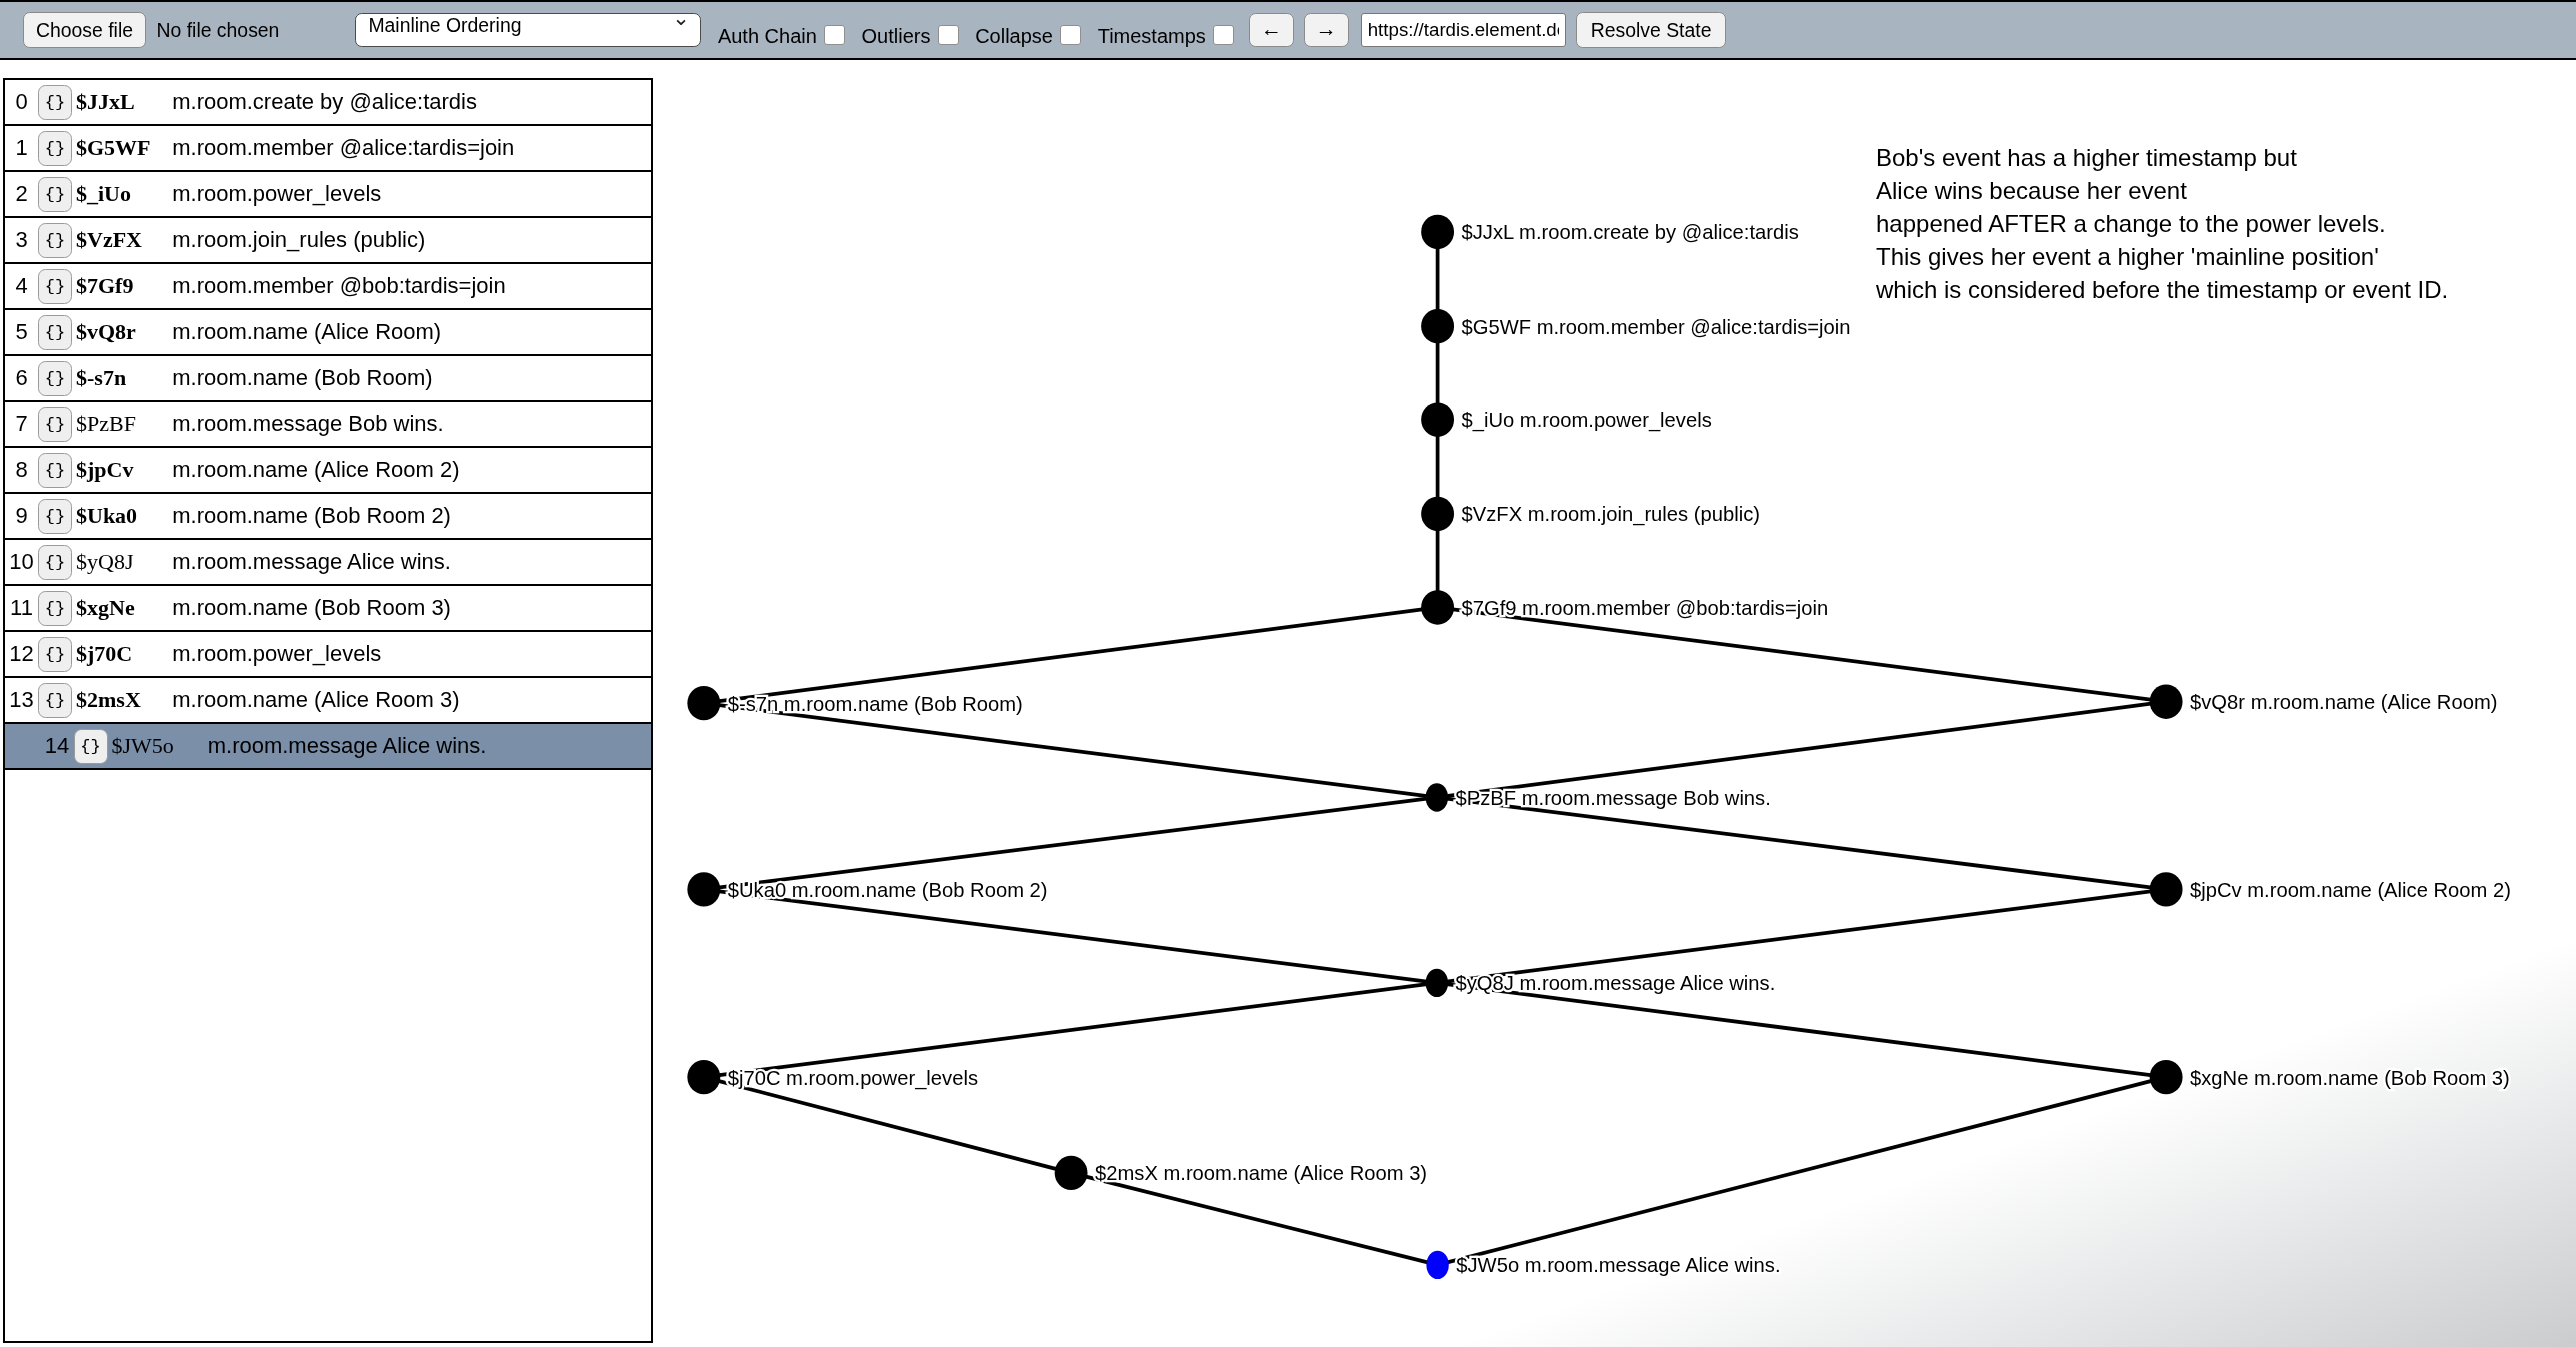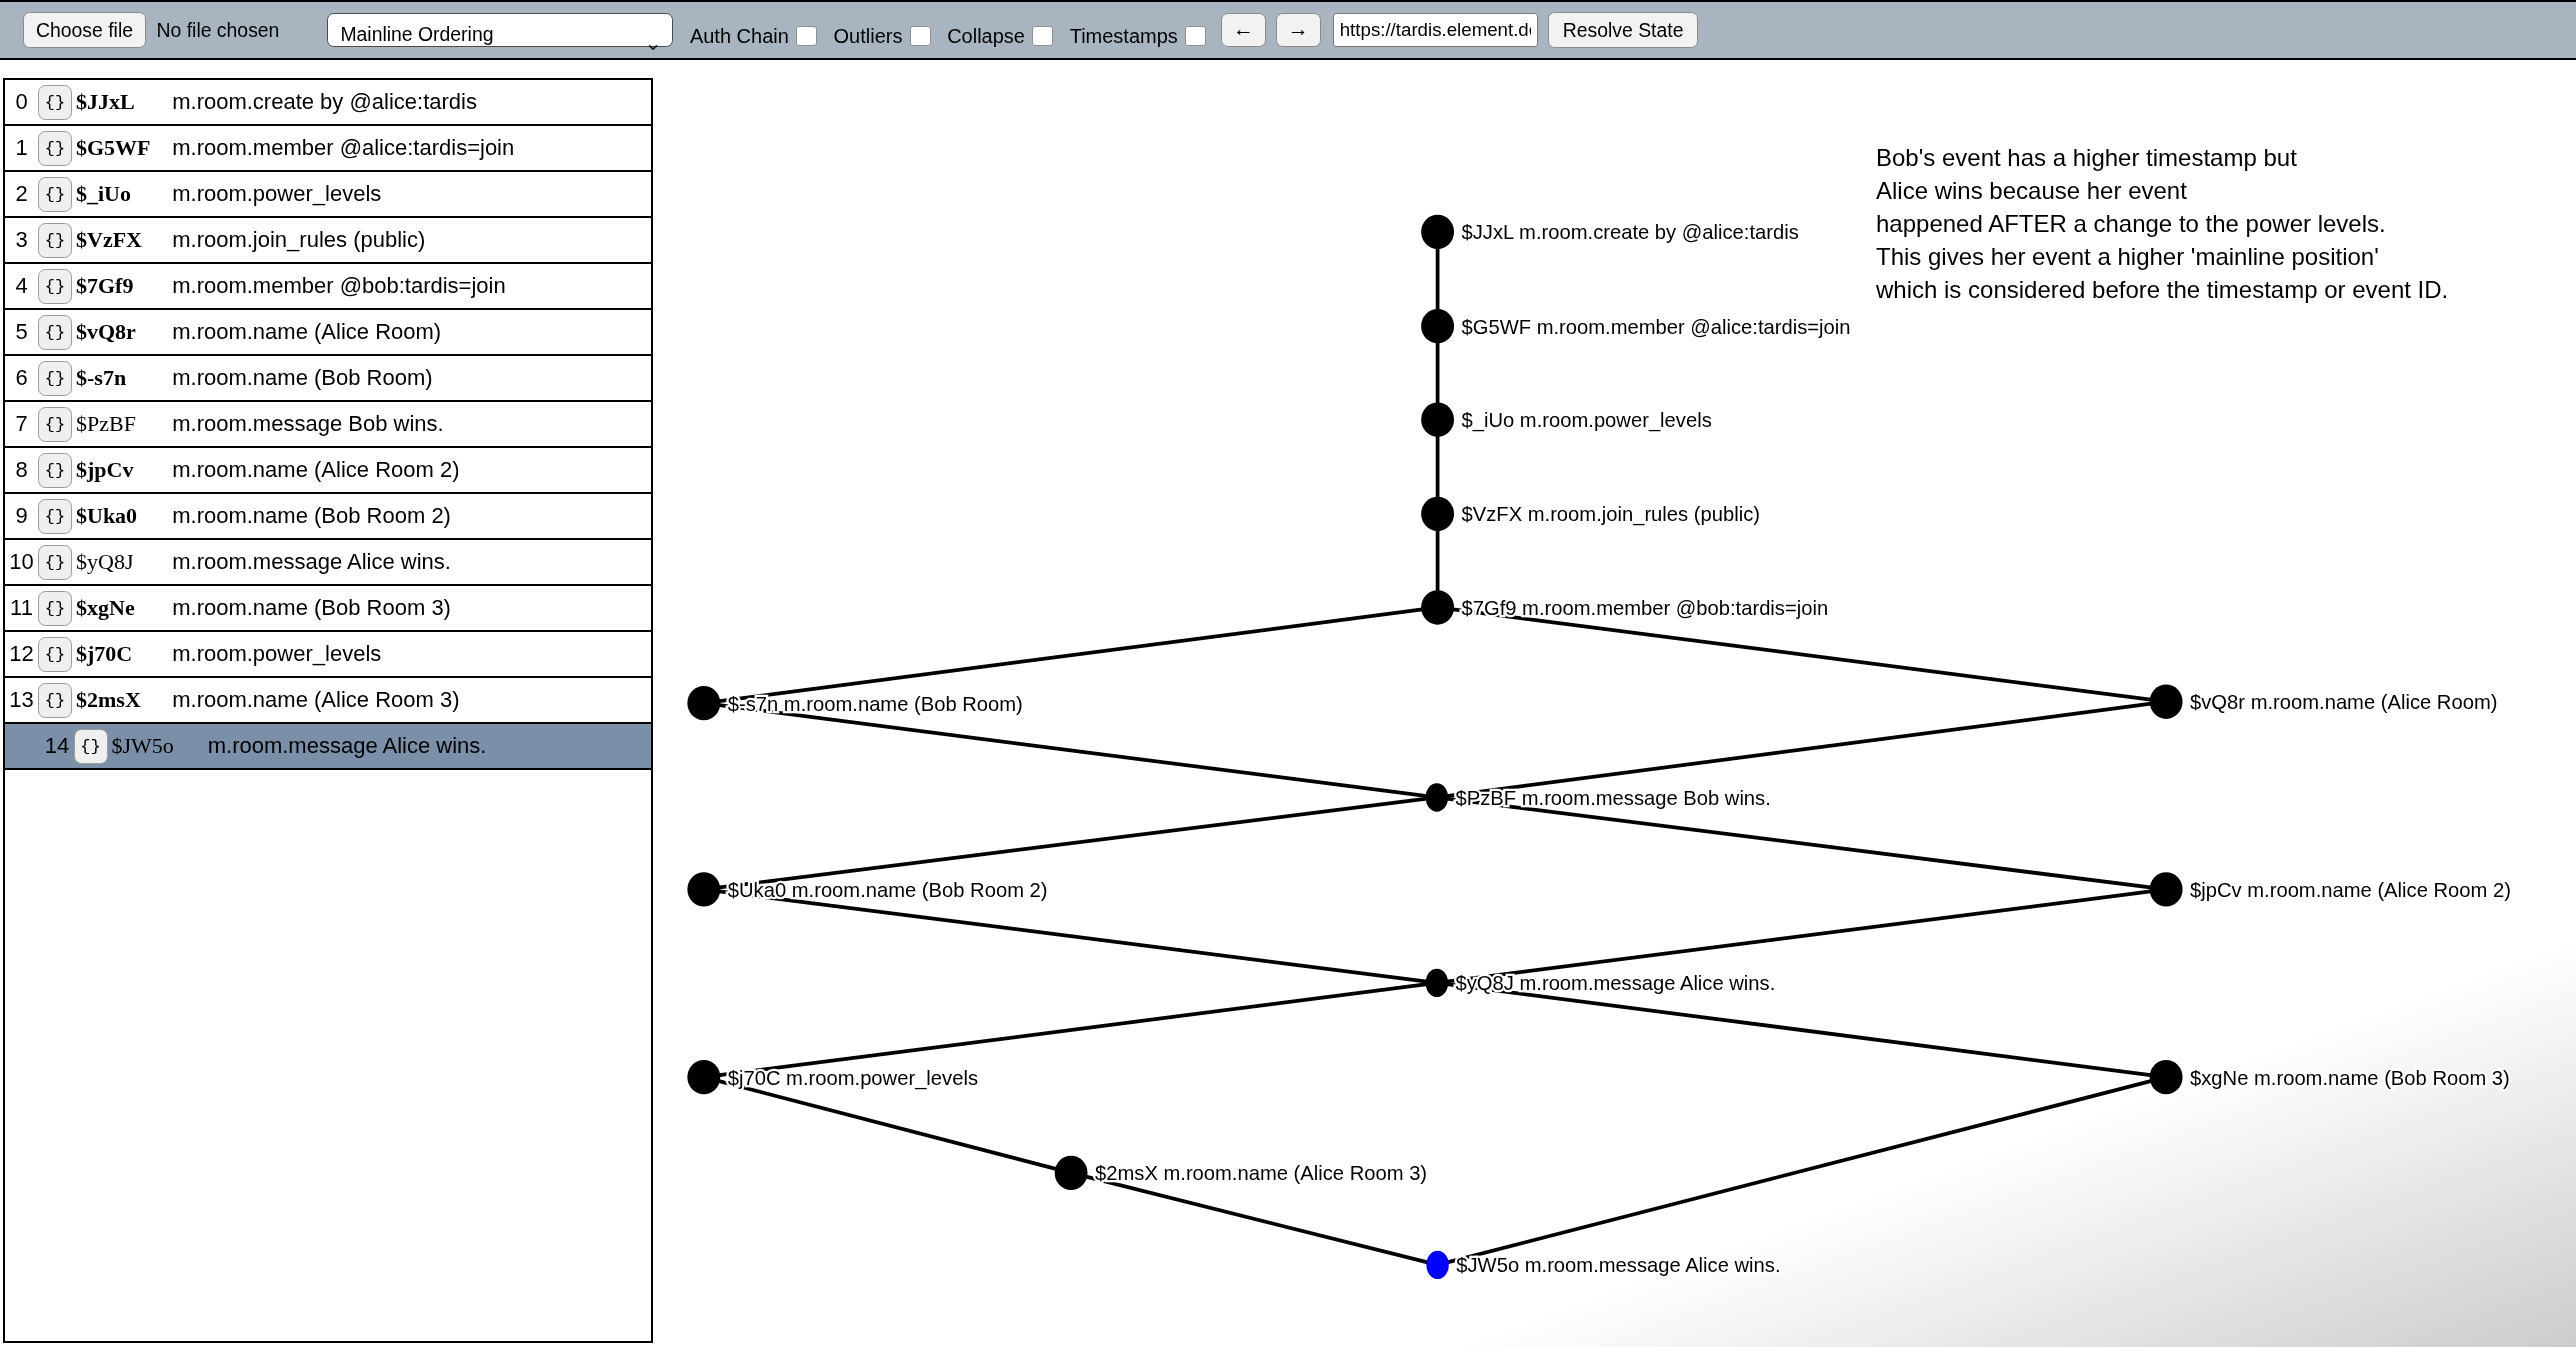--- a/index.html
+++ b/index.html
@@ -31,22 +31,22 @@
     font-size: 19.4px;
     padding: 5.2px 12px;
     color: #000;
   }
   .file-status { margin-left: 10.5px; font-size: 19.4px; }
   .select-box {
     width: 346px; height: 34px; box-sizing: border-box;
     background: #fff;
     border: 1.5px solid #4a4a4a;
     border-radius: 6.7px;
-    margin-left: 48px;
-    display: flex; align-items: flex-end; justify-content: space-between;
+    margin-left: 76px;
+    display: flex; align-items: flex-start; justify-content: space-between;
     padding: 0 10.5px 0 12px;
     font-size: 19.4px;
   }
   .chevron { font-size: 21px; color: #222; line-height: 7.5px; }
   .cb-label { margin-left: 16.5px; font-size: 20px; }
   .checkbox {
     display: inline-block;
     width: 18.7px; height: 18.7px;
     background: #fff;
     border: 1.5px solid #8f8f8f;
@@ -124,21 +124,21 @@
 </head>
 <body>
 
 <div class="toolbar">
   <button class="btn">Choose file</button>
   <span class="file-status">No file chosen</span>
   <div class="select-box">
     <span>Mainline Ordering</span>
     <span class="chevron">⌄</span>
   </div>
-  <span style="display:flex;align-items:center;margin-top:12px;">
+  <span style="display:flex;align-items:flex-start;margin-top:12px;">
       <span class="cb-label">Auth Chain</span>
       <span class="checkbox"></span>
       <span class="cb-label">Outliers</span>
       <span class="checkbox"></span>
       <span class="cb-label">Collapse</span>
       <span class="checkbox"></span>
       <span class="cb-label">Timestamps</span>
       <span class="checkbox"></span>
     </span>
   <button class="btn nav-btn">←</button>

